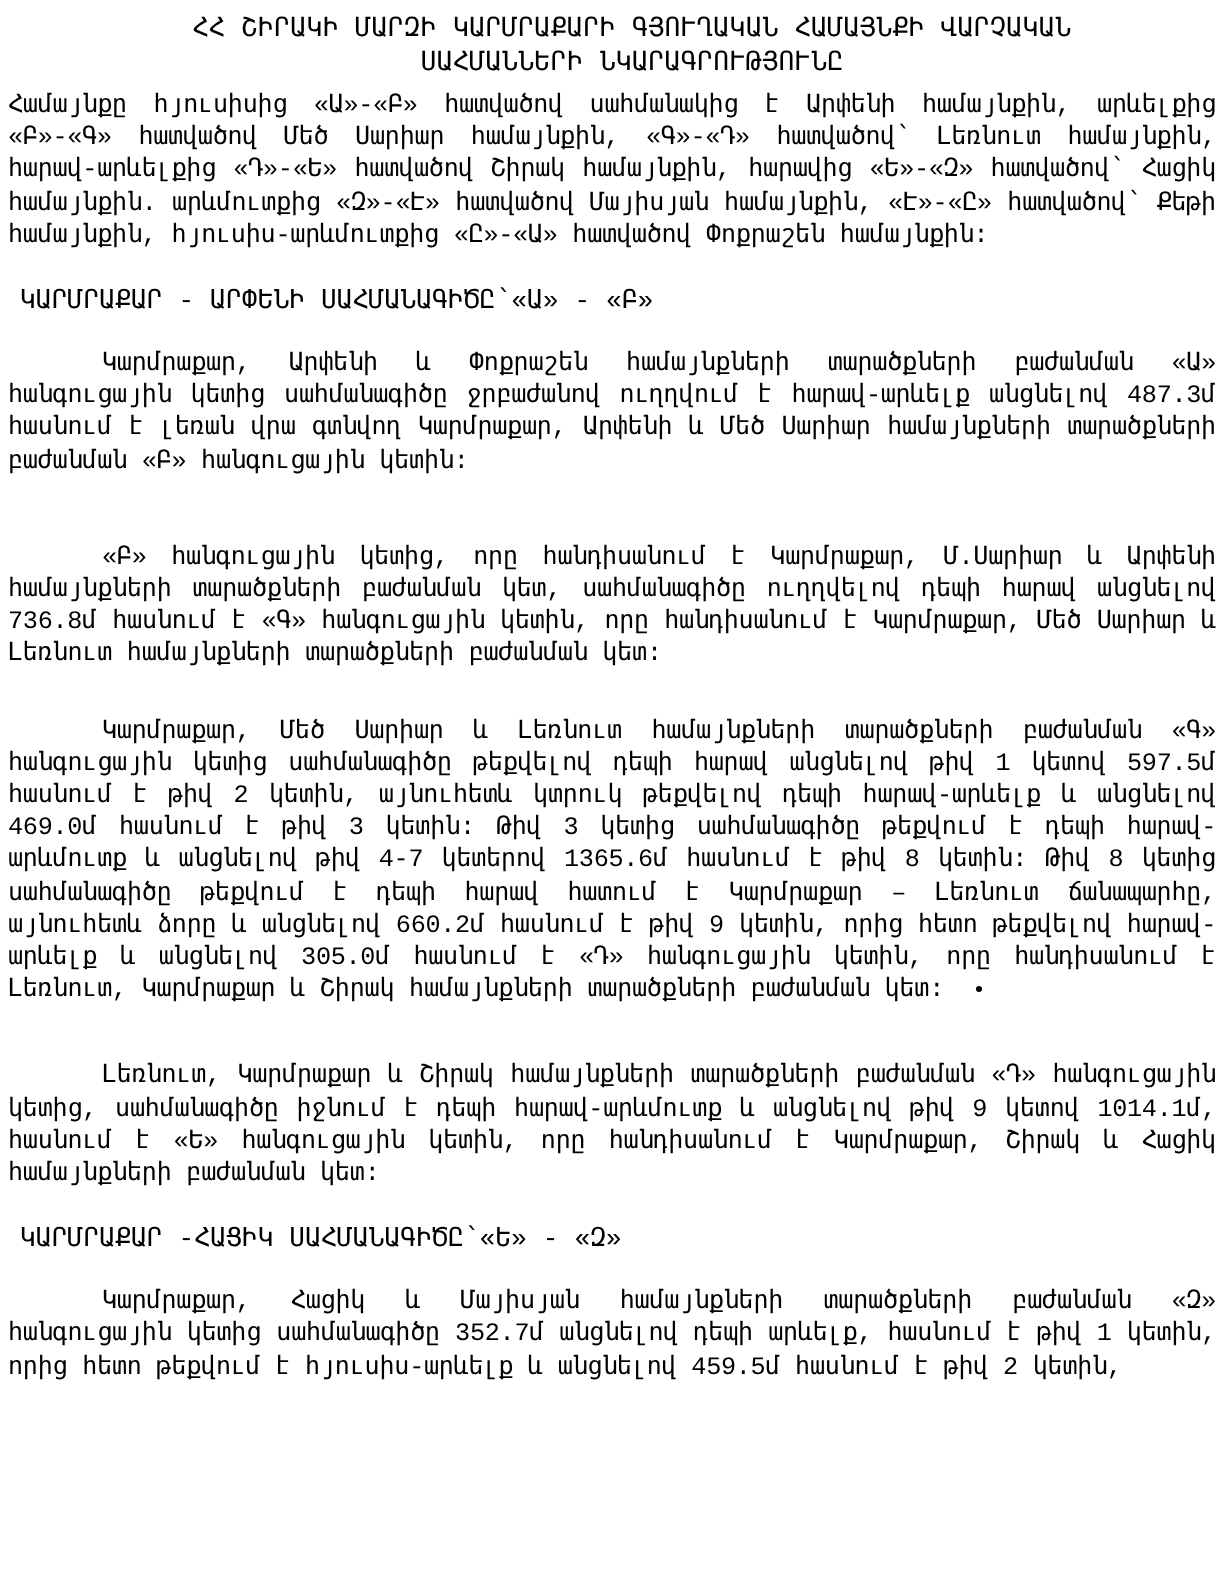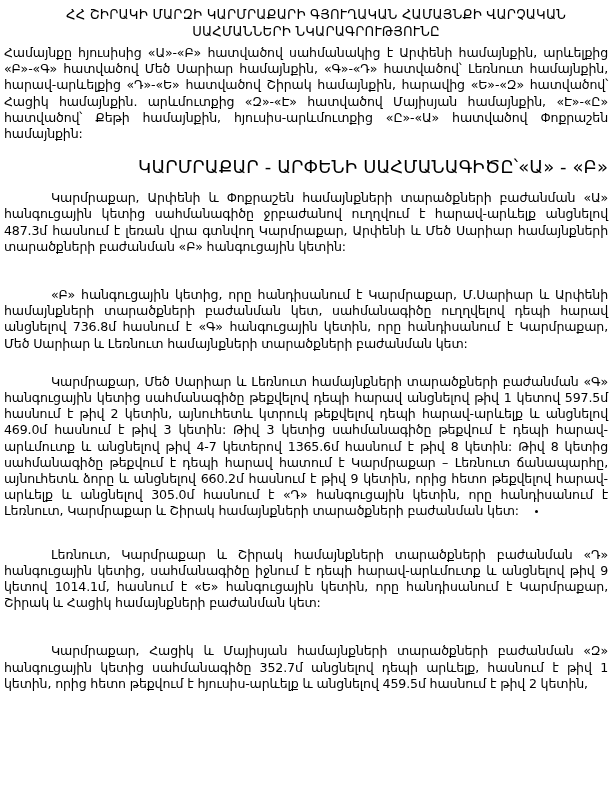--- a/index.html
+++ b/index.html
@@ -16,20 +16,21 @@
       font-family: "DejaVu Sans", "Liberation Sans", sans-serif;
     }
     .page {
       position: absolute;
       left: 0;
       top: 0;
       width: 614px;
       height: 797px;
       padding: 0 6px 0 4px;
       box-sizing: border-box;
+      font-family: Liberation Mono, monospace;
     }
     .doc-title {
       text-align: center;
       font-size: 13.2px;
       line-height: 17px;
       letter-spacing: 0.2px;
       margin: 6px 0 0 0;
       padding: 0 40px 0 60px;
       font-weight: normal;
     }
@@ -37,22 +38,22 @@
       font-size: 12.6px;
       line-height: 16.2px;
       text-align: justify;
       margin: 0;
       letter-spacing: -0.15px;
     }
     .para.indent {
       text-indent: 47px;
     }
     .section-heading {
-      text-align: right;
-      font-size: 18px;
+      text-align: left;
+      font-size: 13px;
       line-height: 16px;
       margin: 0;
       padding-left: 6px;
       font-weight: normal;
       letter-spacing: 0.1px;
     }
     .gap-intro { height: 5px; }
     .gap-h-before { height: 17px; }
     .gap-h-after { height: 15px; }
     .bullet-mark {
@@ -87,16 +88,17 @@
 
   <div class="gap-h-before" style="height:12px"></div>
   <div class="gap-h-after" style="height:10px"></div>
   <p class="para indent"><span>Կարմրաքար, Մեծ Սարիար և Լեռնուտ համայնքների տարածքների բաժանման «Գ» հանգուցային կետից սահմանագիծը թեքվելով դեպի հարավ անցնելով թիվ 1 կետով 597.5մ հասնում է թիվ 2 կետին, այնուհետև կտրուկ թեքվելով դեպի հարավ-արևելք և անցնելով 469.0մ հասնում է թիվ 3 կետին: Թիվ 3 կետից սահմանագիծը թեքվում է դեպի հարավ-արևմուտք և անցնելով թիվ 4-7 կետերով 1365.6մ հասնում է թիվ 8 կետին: Թիվ 8 կետից սահմանագիծը թեքվում է դեպի հարավ հատում է Կարմրաքար – Լեռնուտ ճանապարհը, այնուհետև ձորը և անցնելով 660.2մ հասնում է թիվ 9 կետին, որից հետո թեքվելով հարավ-արևելք և անցնելով 305.0մ հասնում է «Դ» հանգուցային կետին, որը հանդիսանում է Լեռնուտ, Կարմրաքար և Շիրակ համայնքների տարածքների բաժանման կետ:</span><span class="bullet-mark"></span></p>
 
   <div class="gap-h-before" style="height:12px"></div>
   <div class="gap-h-after"></div>
   <p class="para indent">Լեռնուտ, Կարմրաքար և Շիրակ համայնքների տարածքների բաժանման «Դ» հանգուցային կետից, սահմանագիծը իջնում է դեպի հարավ-արևմուտք և անցնելով թիվ 9 կետով 1014.1մ, հասնում է «Ե» հանգուցային կետին, որը հանդիսանում է Կարմրաքար, Շիրակ և Հացիկ համայնքների բաժանման կետ:</p>
 
   <div class="gap-h-before"></div>
+  <h2 class="section-heading">ԿԱՐՄՐԱՔԱՐ -ՀԱՑԻԿ ՍԱՀՄԱՆԱԳԻԾԸ՝«Ե» - «Զ»</h2>
   <div class="gap-h-after"></div>
   <p class="para indent">Կարմրաքար, Հացիկ և Մայիսյան համայնքների տարածքների բաժանման «Զ» հանգուցային կետից սահմանագիծը 352.7մ անցնելով դեպի արևելք, հասնում է թիվ 1 կետին, որից հետո թեքվում է հյուսիս-արևելք և անցնելով 459.5մ հասնում է թիվ 2 կետին,</p>
 
 </div>
 
 </body></html>

